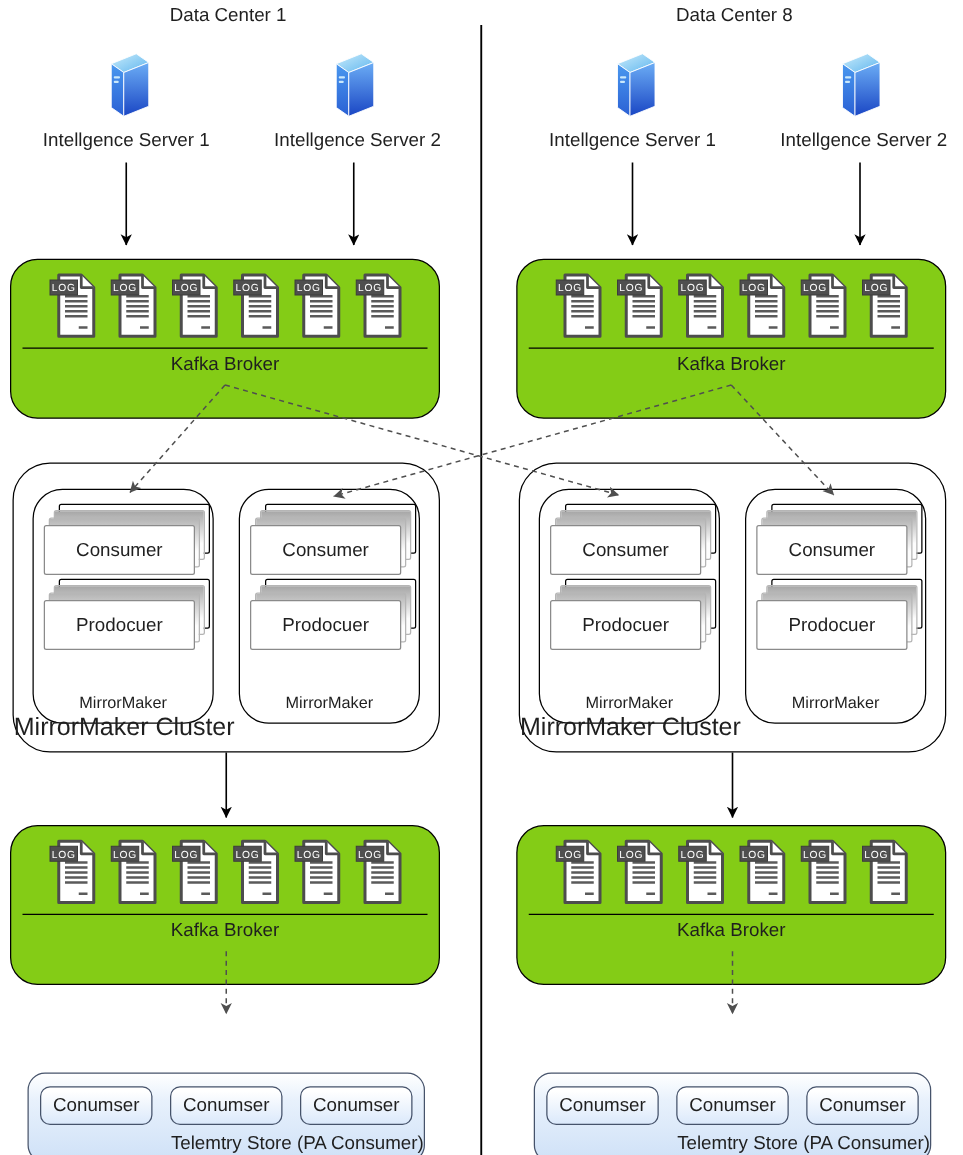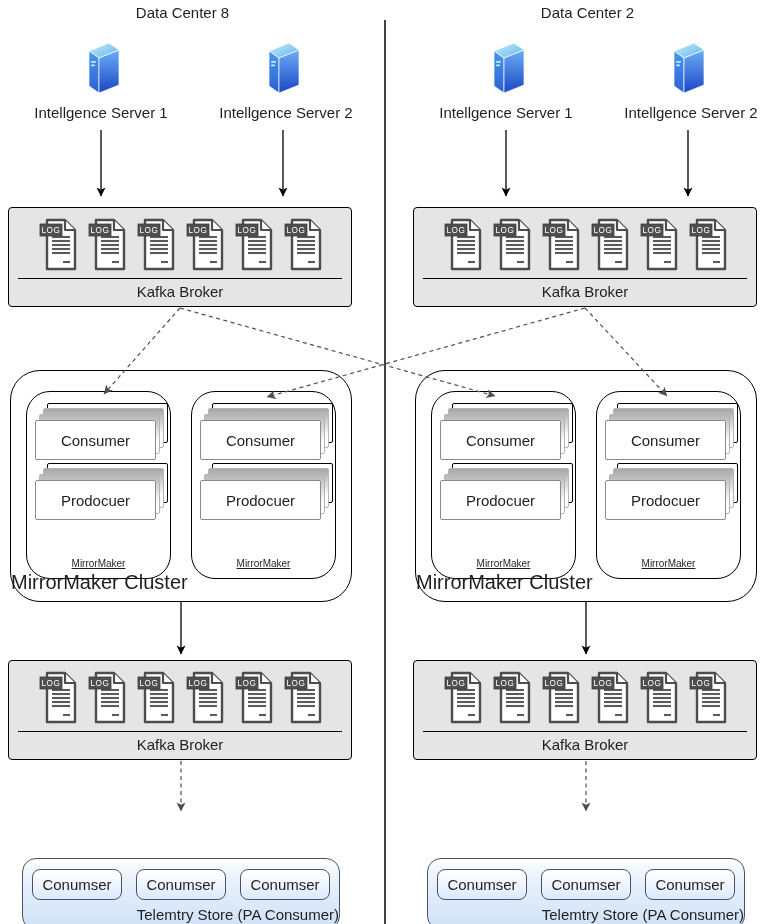--- a/index.html
+++ b/index.html
@@ -9,41 +9,41 @@
   }
   .dc { position:absolute; top:0; width:365px; height:924px; }
   #dc1 { left:0; }
   #dc2 { left:405px; }
   .dc-title { position:absolute; top:4px; left:0; width:365px; text-align:center; font-size:15px; }
 
   .server-icon { position:absolute; width:36px; height:54px; }
   .server-label { position:absolute; top:104px; transform:translateX(-50%); white-space:nowrap; font-size:15px; }
 
   .broker-box {
-    position:absolute; left:8px; width:344px; height:100px;
-    border:1.5px solid #000; border-radius:4px; background:#e5e5e5; box-sizing:border-box;
+    position:absolute; left:8px; width:344px; height:128px;
+    border:1.5px solid #000; border-radius:22px; background:#84cc16; box-sizing:border-box;
   }
   .broker-top { top:207px; }
   .broker-bottom { top:660px; }
   .log-row { position:absolute; top:10px; left:0; right:0; display:flex; justify-content:center; gap:11px; }
   .log-icon { width:38px; height:53px; }
   .broker-line { position:absolute; top:70px; left:9px; right:9px; border-top:1.2px solid #000; }
   .broker-label { position:absolute; top:75px; left:0; width:100%; text-align:center; font-size:15px; }
 
   .cluster-box {
     position:absolute; left:10px; top:370px; width:342px; height:232px;
     border:1.5px solid #000; border-radius:30px; background:#fff; box-sizing:border-box;
   }
   .cluster-label { position:absolute; bottom:7px; left:0; width:100%; text-align:left; font-size:20px; }
   .mm-box {
     position:absolute; top:20px; width:145px; height:188px;
     border:1.4px solid #000; border-radius:24px; box-sizing:border-box;
   }
   .mm-1 { left:15px; } .mm-2 { left:180px; }
-  .mm-label { position:absolute; bottom:9px; left:0; width:100%; text-align:center; font-size:10px;text-decoration:underline; }
+  .mm-label { position:absolute; bottom:9px; left:0; width:100%; text-align:center; font-size:13px; }
 
   .stack { position:absolute; left:8px; width:121px; height:40px; }
   .stack-consumer { top:28px; } .stack-producer { top:88px; }
   .layer { position:absolute; width:121px; height:40px; box-sizing:border-box; border-radius:2px; }
   .l-back  { left:12px; top:-17px; border:1.2px solid #000; background:#fff; }
   .l-m1    { left:8px;  top:-12px; border:1px solid #b5b5b5; background:linear-gradient(to bottom,#a6a6a6,#fdfdfd 68%); }
   .l-m2    { left:4px;  top:-6px;  border:1px solid #b5b5b5; background:linear-gradient(to bottom,#b5b5b5,#fdfdfd 68%); }
   .l-front { left:0; top:0; border:1.2px solid #8a8a8a; background:#fff;
              display:flex; align-items:center; justify-content:center; font-size:15px; }
 
@@ -101,21 +101,21 @@
       <line x1="24" y1="44" x2="31" y2="44"></line>
     </g>
     <rect x="1" y="6" width="22" height="12" fill="#4f4f4f" stroke="#3c3c3c" stroke-width="0.8"></rect>
     <text x="12" y="15.2" text-anchor="middle" font-size="8.2" fill="#ffffff" letter-spacing="0.6">LOG</text>
   </symbol>
 </svg>
 
 <div class="canvas">
 
   <div class="dc" id="dc1">
-    <div class="dc-title">Data Center 8</div>
+    <div class="dc-title">Data Center 1</div>
 
     <svg class="server-icon" style="left:86px; top:41px;">
         <use href="#sym-server"></use>
       </svg>
     <div class="server-label" style="left:101px;">Intellgence Server 1</div>
     <svg class="server-icon" style="left:266px; top:41px;">
         <use href="#sym-server"></use>
       </svg>
     <div class="server-label" style="left:286px;">Intellgence Server 2</div>
 
@@ -207,21 +207,21 @@
       <div class="chip-row">
         <div class="consumer-chip">Conumser</div>
         <div class="consumer-chip">Conumser</div>
         <div class="consumer-chip">Conumser</div>
       </div>
       <div class="telemetry-label">Telemtry Store (PA Consumer)</div>
     </div>
   </div>
 
   <div class="dc" id="dc2">
-    <div class="dc-title">Data Center 2</div>
+    <div class="dc-title">Data Center 8</div>
 
     <svg class="server-icon" style="left:86px; top:41px;">
         <use href="#sym-server"></use>
       </svg>
     <div class="server-label" style="left:101px;">Intellgence Server 1</div>
     <svg class="server-icon" style="left:266px; top:41px;">
         <use href="#sym-server"></use>
       </svg>
     <div class="server-label" style="left:286px;">Intellgence Server 2</div>
 

